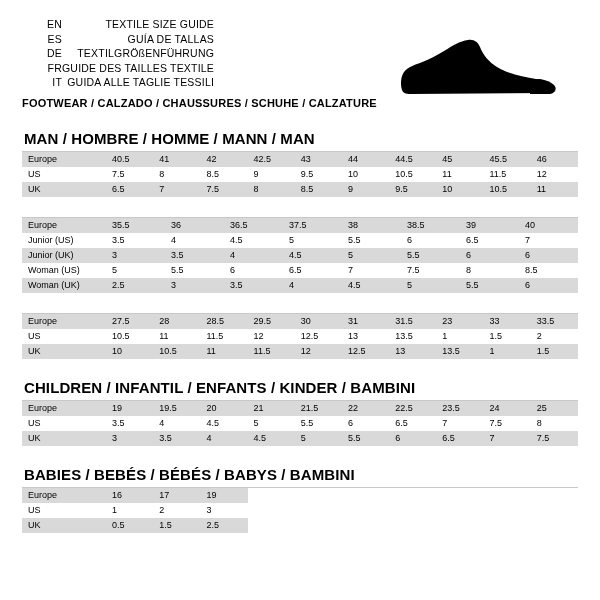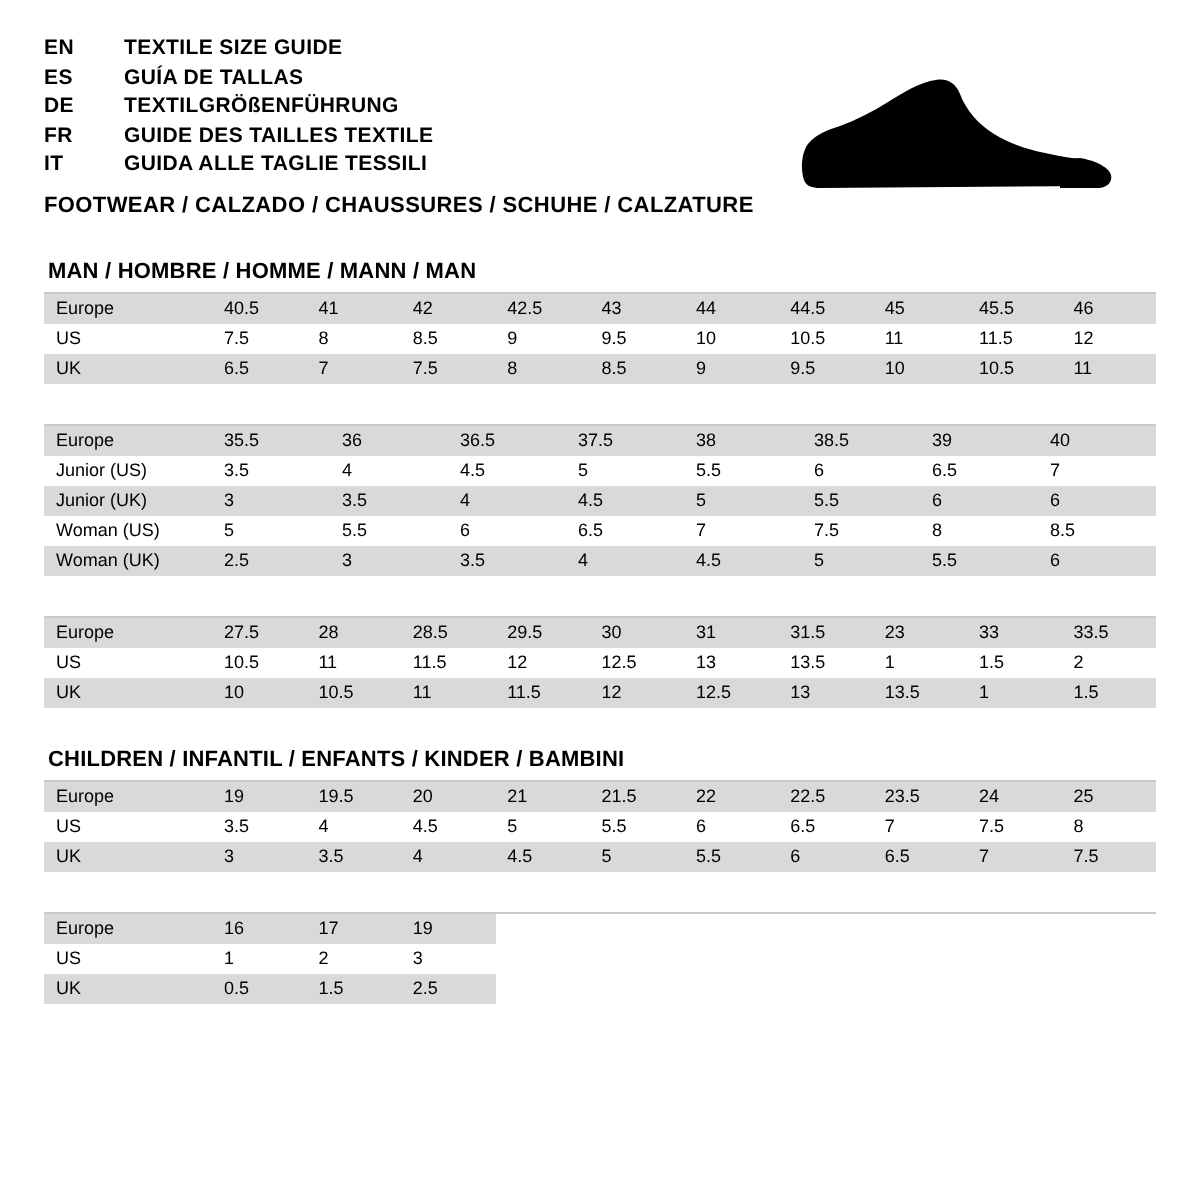--- a/index.html
+++ b/index.html
@@ -23,22 +23,23 @@
   }
 
   
   .header {
     position: relative;
     height: 92px;
   }
   .lang-table {
     border-collapse: collapse;
     font-size: 10.5px;
-    font-weight: bold;
+    font-weight: normal;
     letter-spacing: 0.2px;
+    text-align: right;
   }
   .lang-table td {
     padding: 0 0 2.5px 0;
     vertical-align: top;
     white-space: nowrap;
   }
   .lang-code {
     width: 40px;
     color: #000;
   }
@@ -56,21 +57,21 @@
     font-weight: bold;
     letter-spacing: 0.2px;
     margin-top: 6px;
   }
 
   
   .section {
     margin-top: 20px;
   }
   .section-title {
-    font-size: 11px;
+    font-size: 15px;
     font-weight: bold;
     letter-spacing: 0.1px;
     padding: 0 0 4px 2px;
   }
   .sep {
     height: 1px;
     background: #c8c8c8;
     margin-bottom: 0px;
   }
 
@@ -343,20 +344,21 @@
           <td>6</td>
           <td>6.5</td>
           <td>7</td>
           <td>7.5</td>
         </tr>
       </tbody>
     </table>
   </div>
 
   <div class="section babies">
+    <div class="section-title">BABIES / BEBÉS / BÉBÉS / BABYS / BAMBINI</div>
     <div class="sep"></div>
     <table class="size">
       <tbody>
         <tr class="shaded">
           <td class="rowlabel">Europe</td>
           <td>16</td>
           <td>17</td>
           <td>19</td>
           <td class="empty"></td>
           <td class="empty"></td>

